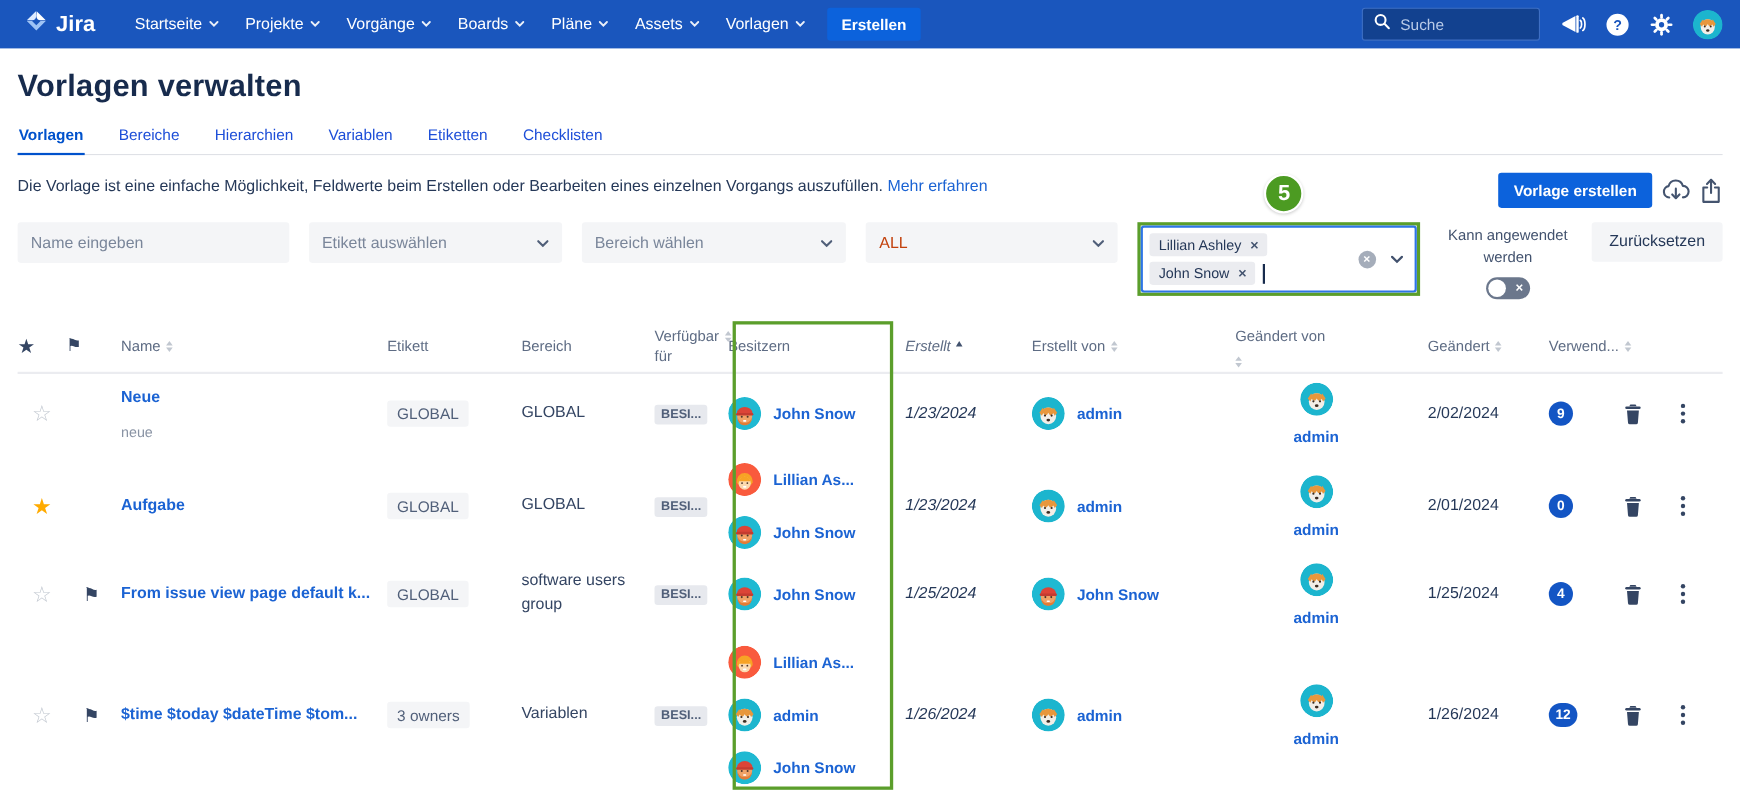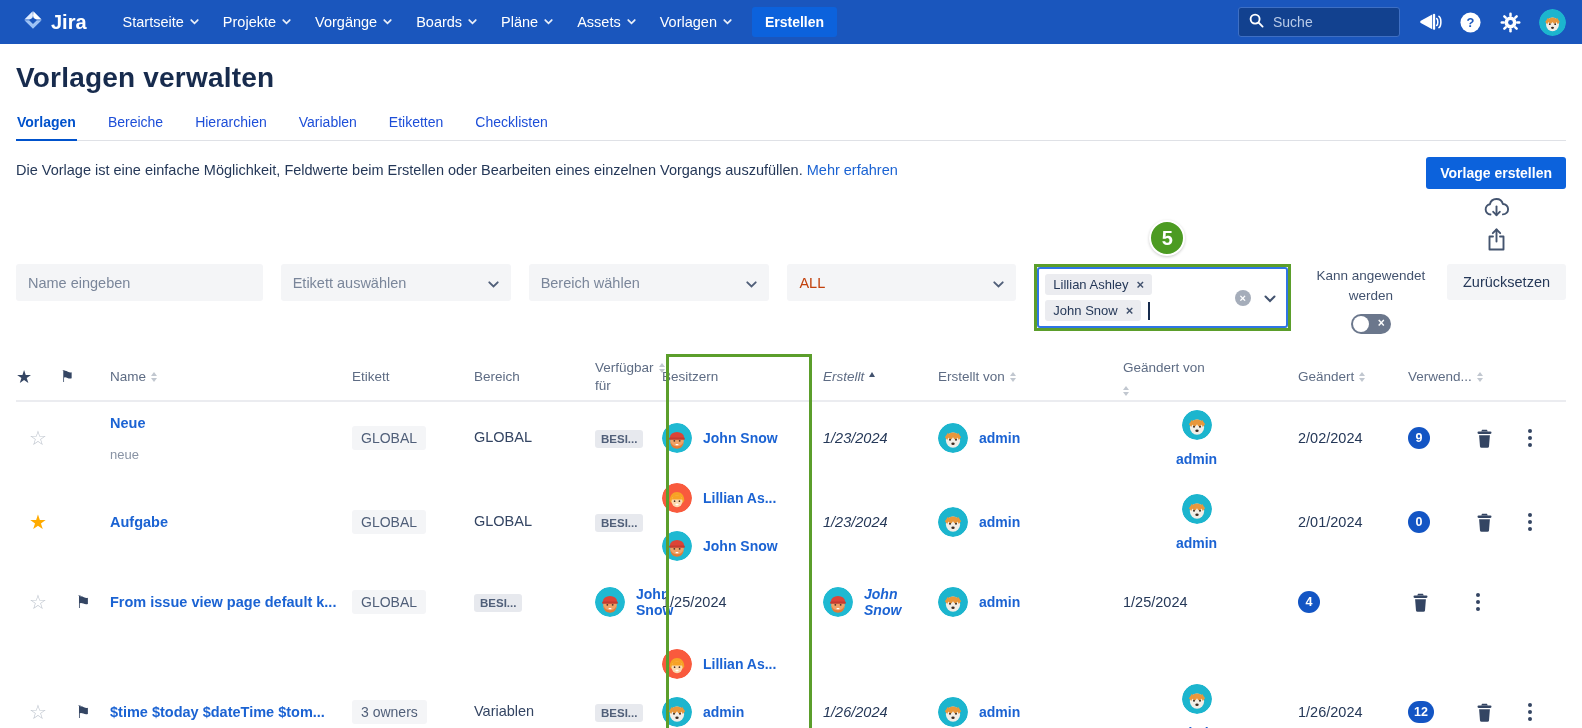--- a/index.html
+++ b/index.html
@@ -23,21 +23,21 @@
   
   .page { padding:0 16px; }
   .page-title { font-size:28px; font-weight:700; color:#172B4D; margin-top:18px; letter-spacing:.2px; }
   .tabs { display:flex; gap:30px; margin-top:16px; border-bottom:1px solid #DFE1E6; }
   .tab { font-size:14px; color:#1d4ed8; padding:4px 1px 9px; cursor:pointer; }
   .tab.active { color:#0052CC; font-weight:700; border-bottom:2.5px solid #0052CC; margin-bottom:-1px; }
 
   .desc-row { display:flex; justify-content:space-between; align-items:flex-start; margin-top:16px; }
   .desc { font-size:14.5px; color:#253858; padding-top:5px; }
   .desc a { color:#1B63D3; text-decoration:none; cursor:pointer; }
-  .action-cluster { display:flex; align-items:center; gap:8px;flex-direction:column; }
+  .action-cluster { display:flex; align-items:center; gap:8px; }
   .btn-primary { background:#0C62DC; color:#fff; font-size:14px; font-weight:600; padding:8px 14px; border-radius:3px; border:none; cursor:pointer; font-family:inherit; }
   .icon-btn { background:none; border:none; cursor:pointer; display:flex; align-items:center; padding:0; }
 
   
   .filters { display:flex; align-items:flex-start; gap:18px; margin-top:13px; }
   .fbox { background:#F4F5F7; border-radius:3px; height:37px; display:flex; align-items:center; justify-content:space-between; padding:0 12px; color:#7A869A; font-size:14.5px; cursor:pointer; }
   .fbox.selected { color:#c2410c; }
   .f-name { width:250px; } .f-label { width:233px; } .f-scope { width:244px; } .f-all { width:232px; }
   .owners-wrap { position:relative; border:3px solid #5B9E2B; width:260px; }
   .annotation-badge { position:absolute; top:-47px; left:112px; width:36px; height:36px; border-radius:50%;
@@ -566,20 +566,21 @@
         <div class="grid-row trow" style="min-height: 64px;">
     <div class="cell-star ">☆</div>
     <div class="cell-flag">⚑</div>
     <div>
       <a class="name-link">From issue view page default k...</a>
       
     </div>
     <div>
       <span class="tagchip">GLOBAL</span>
     </div>
+    <div class="scope-text">software users group</div>
     <div>
       <span class="avail-chip">BESI...</span>
     </div>
     <div>
             <div class="owner-item">
        <span>
                 <svg class="av" width="30" height="30" viewBox="0 0 36 36">
                   <circle cx="18" cy="18" r="18" fill="#1FB9D2"></circle>
       <ellipse cx="18" cy="21.5" rx="8.2" ry="8.8" fill="#F0A266"></ellipse>
       <path d="M9.5 17.5a8.5 6.8 0 0 1 17 0v1.4h-17z" fill="#DC4437"></path>

